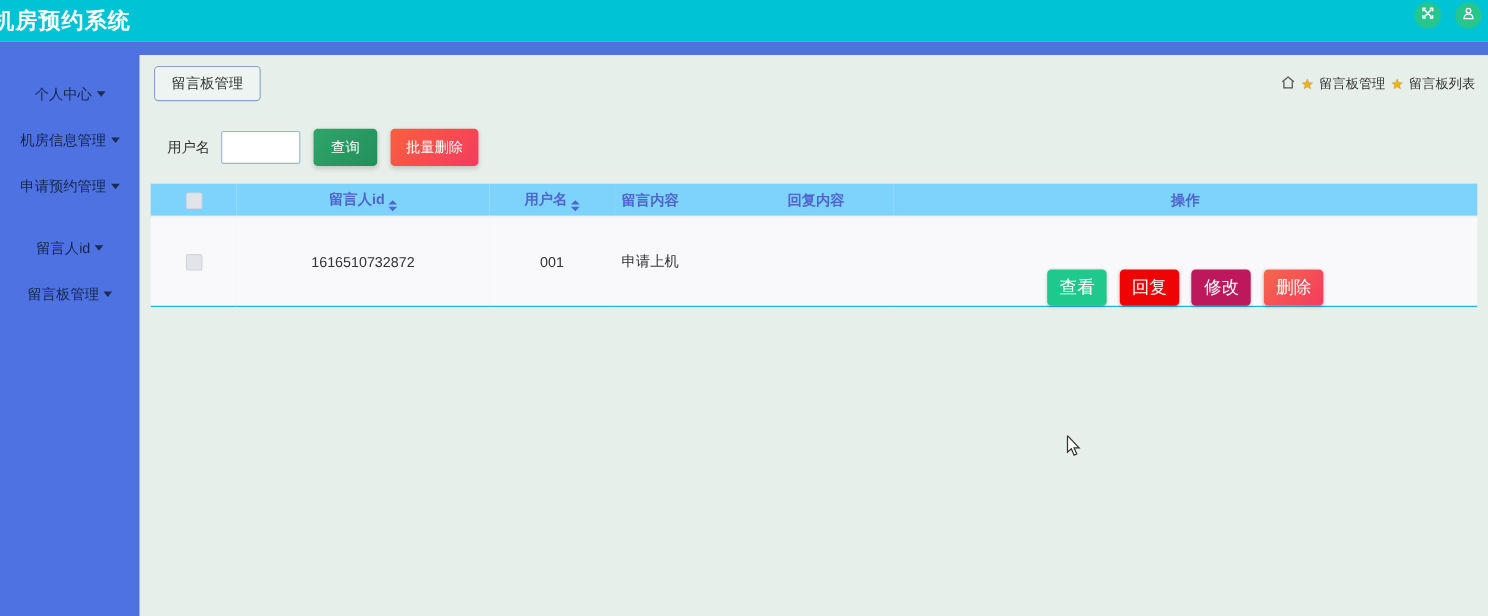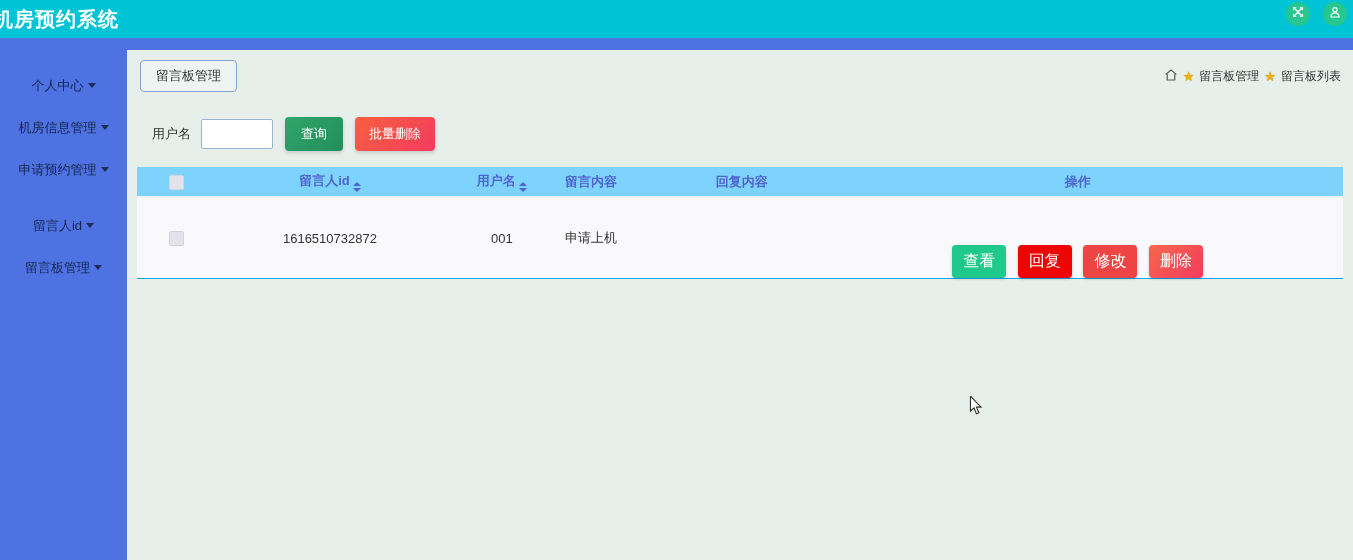--- a/index.html
+++ b/index.html
@@ -45,21 +45,21 @@
   th.left, td.left { text-align:left; padding-left:6px; }
   th.center, td.center { text-align:center; }
   .checkbox { display:inline-block; width:15px; height:15px; background:#e2e4ea; border:1px solid #d3d5dd; border-radius:2px; cursor:pointer; vertical-align:middle; }
   .sort-icon { display:inline-flex; flex-direction:column; gap:2px; margin-left:3px; vertical-align:-1px; }
   .sort-icon i { display:block; width:0; height:0; border-left:4px solid transparent; border-right:4px solid transparent; }
   .sort-icon .up { border-bottom:4px solid #5064cf; }
   .sort-icon .down { border-top:4px solid #5064cf; }
   .row-btn { padding:6px 11px; margin:0 4px; font-size:16px; box-shadow:0 1px 3px rgba(0,0,0,.2); }
   .btn-view { background:#1fc88c; }
   .btn-reply { background:#ee0404; }
-  .btn-edit { background:#ef4444; }
+  .btn-edit { background:#be185d; }
   .btn-delete { background:linear-gradient(135deg,#f6674b,#f43b5f);margin-top:47px; }
 
   
   .pagination { margin-top:13px; margin-left:3px; display:flex; align-items:center; gap:9px; }
   .page-size-select { position:relative; width:46px; height:27px; background:#4c6fe0; border-radius:4px; color:#fff; font-size:12px; line-height:27px; padding-left:9px; cursor:pointer; }
   .page-size-select .chev { position:absolute; right:7px; top:9px; width:6px; height:6px; border-right:2px solid #fff; border-bottom:2px solid #fff; transform:rotate(45deg); }
   .per-page-label { font-size:12px; color:#333; }
   .page-chip { min-width:20px; height:22px; background:#42a1c8; border-radius:3px; color:#fff; font-size:12px; display:flex; align-items:center; justify-content:center; padding:0 5px; cursor:pointer; }
 
   .mouse-cursor { position:absolute; left:968px; top:396px; z-index:20; pointer-events:none; }

